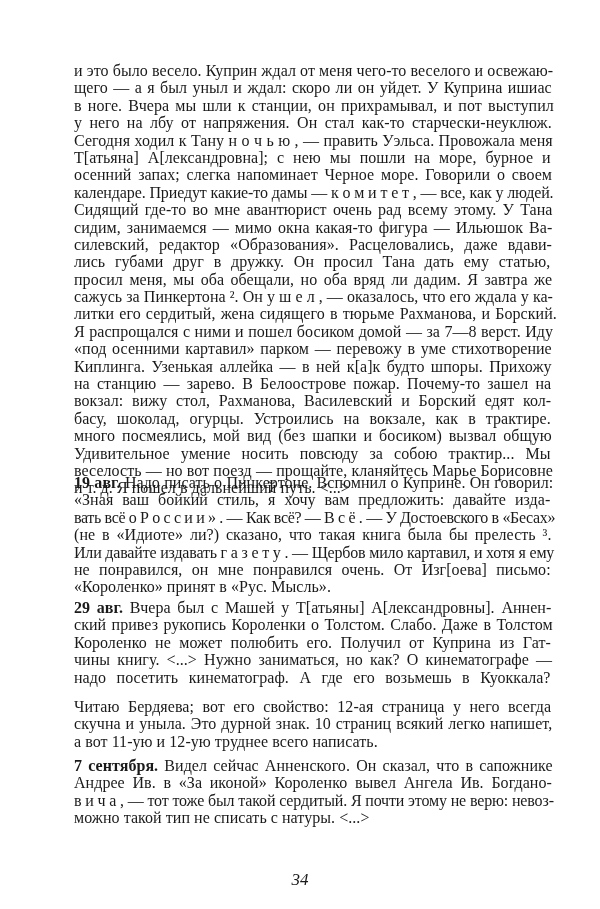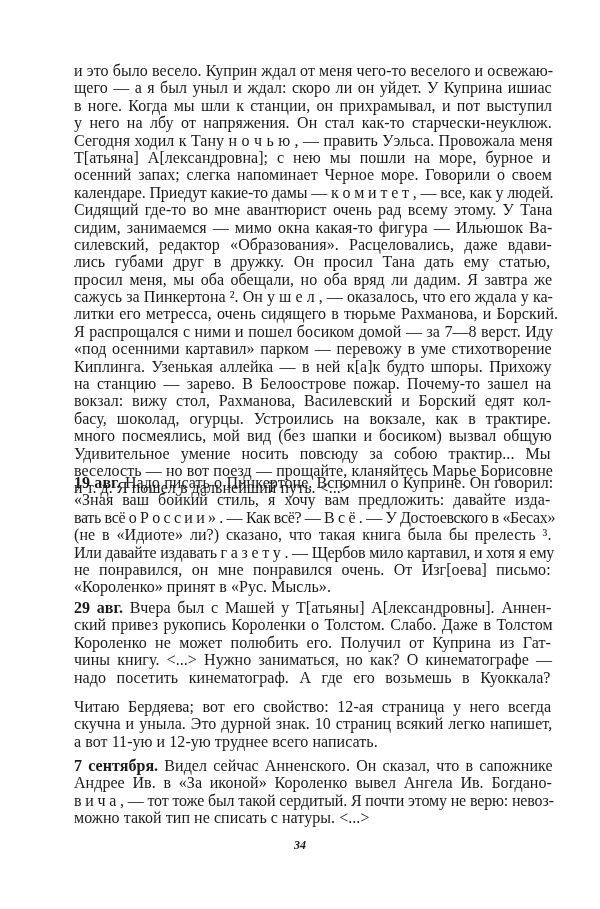--- a/index.html
+++ b/index.html
@@ -10,45 +10,45 @@
   .page { position: relative; width: 600px; height: 909px; }
   .block { position: absolute; left: 74px; width: 455px; }
   .line {
     display: block; height: 17.4px; line-height: 17.4px; font-size: 16px;
     text-align: justify; text-align-last: justify; white-space: nowrap;
     letter-spacing: 0.05px; word-spacing: 0px;
   }
   .line.last { text-align-last: left; }
   .date { font-weight: bold; }
   .pagenum {
-    position: absolute; left: 0; width: 600px; top: 838px; text-align: center;
-    font-style: italic; font-size: 12px; font-weight: bold;
+    position: absolute; left: 0; width: 600px; top: 870px; text-align: center;
+    font-style: italic; font-size: 17px;
   }
 </style>
 </head>
 <body>
 
 <div class="page">
 
   <div class="block" style="top:62px">
     <span class="line" style="display: block; word-spacing: 0.0909091px;">и это было весело. Куприн ждал от меня чего-то веселого и освежаю-</span>
     <span class="line" style="display: block; word-spacing: 1.35714px;">щего — а я был уныл и ждал: скоро ли он уйдет. У Куприна ишиас</span>
-    <span class="line" style="display: block; word-spacing: 2.18182px;">в ноге. Когда мы шли к станции, он прихрамывал, и пот выступил</span>
+    <span class="line" style="display: block; word-spacing: 2.18182px;">в ноге. Вчера мы шли к станции, он прихрамывал, и пот выступил</span>
     <span class="line" style="display: block; word-spacing: 3.33333px;">у него на лбу от напряжения. Он стал как-то старчески-неуклюж.</span>
     <span class="line" style="display: block; word-spacing: 0.333333px;">Сегодня ходил к Тану н о ч ь ю ,  — править Уэльса. Провожала меня</span>
     <span class="line" style="display: block; word-spacing: 4.88889px;">Т[атьяна] А[лександровна]; с нею мы пошли на море, бурное и</span>
     <span class="line" style="display: block; word-spacing: 2.75px;">осенний запах; слегка напоминает Черное море. Говорили о своем</span>
     <span class="line" style="display: block; letter-spacing: -0.121429px;">календаре. Приедут какие-то дамы — к о м и т е т , — все, как у людей.</span>
     <span class="line" style="display: block; word-spacing: 2.2px;">Сидящий где-то во мне авантюрист очень рад всему этому. У Тана</span>
     <span class="line" style="display: block; word-spacing: 2px;">сидим, занимаемся — мимо окна какая-то фигура — Ильюшок Ва-</span>
     <span class="line" style="display: block; word-spacing: 6.2px;">силевский, редактор «Образования». Расцеловались, даже вдави-</span>
     <span class="line" style="display: block; word-spacing: 5.7px;">лись губами друг в дружку. Он просил Тана дать ему статью,</span>
     <span class="line" style="display: block; word-spacing: 2.41667px;">просил меня, мы оба обещали, но оба вряд ли дадим. Я завтра же</span>
     <span class="line" style="display: block; word-spacing: 0px;">сажусь за Пинкертона ². Он у ш е л , — оказалось, что его ждала у ка-</span>
-    <span class="line" style="display: block; word-spacing: 1.11111px;">литки его метресса, очень сидящего в тюрьме Рахманова, и Борский.</span>
+    <span class="line" style="display: block; word-spacing: 1.11111px;">литки его сердитый, жена сидящего в тюрьме Рахманова, и Борский.</span>
     <span class="line" style="display: block; word-spacing: 0.416667px;">Я распрощался с ними и пошел босиком домой — за 7—8 верст. Иду</span>
     <span class="line" style="display: block; word-spacing: 1.625px;">«под осенними картавил» парком — перевожу в уме стихотворение</span>
     <span class="line" style="display: block; word-spacing: 2.33333px;">Киплинга. Узенькая аллейка — в ней к[а]к будто шпоры. Прихожу</span>
     <span class="line" style="display: block; word-spacing: 3.11111px;">на станцию — зарево. В Белоострове пожар. Почему-то зашел на</span>
     <span class="line" style="display: block; word-spacing: 4.625px;">вокзал: вижу стол, Рахманова, Василевский и Борский едят кол-</span>
     <span class="line" style="display: block; word-spacing: 6px;">басу, шоколад, огурцы. Устроились на вокзале, как в трактире.</span>
     <span class="line" style="display: block; word-spacing: 2.88889px;">много посмеялись, мой вид (без шапки и босиком) вызвал общую</span>
     <span class="line" style="display: block; word-spacing: 7px;">Удивительное умение носить повсюду за собою трактир... Мы</span>
     <span class="line" style="display: block; word-spacing: 0.111111px;">веселость — но вот поезд — прощайте, кланяйтесь Марье Борисовне</span>
     <span class="line last" style="display: block;">и т. д. Я пошел в дальнейший путь. &lt;...&gt;</span>

